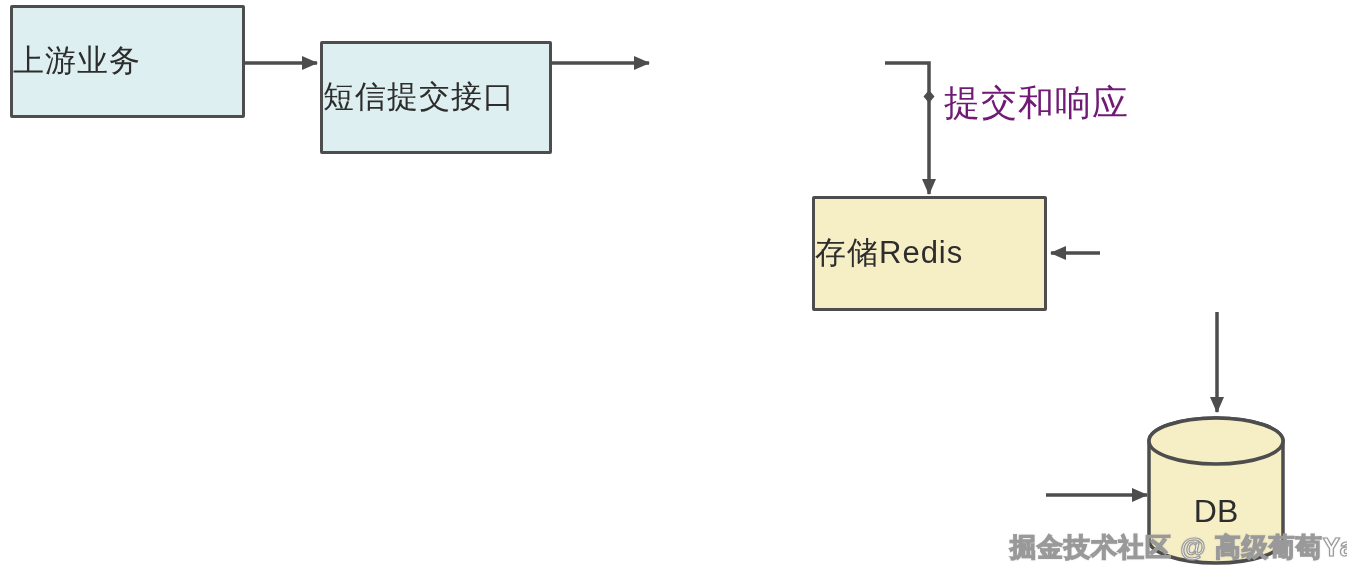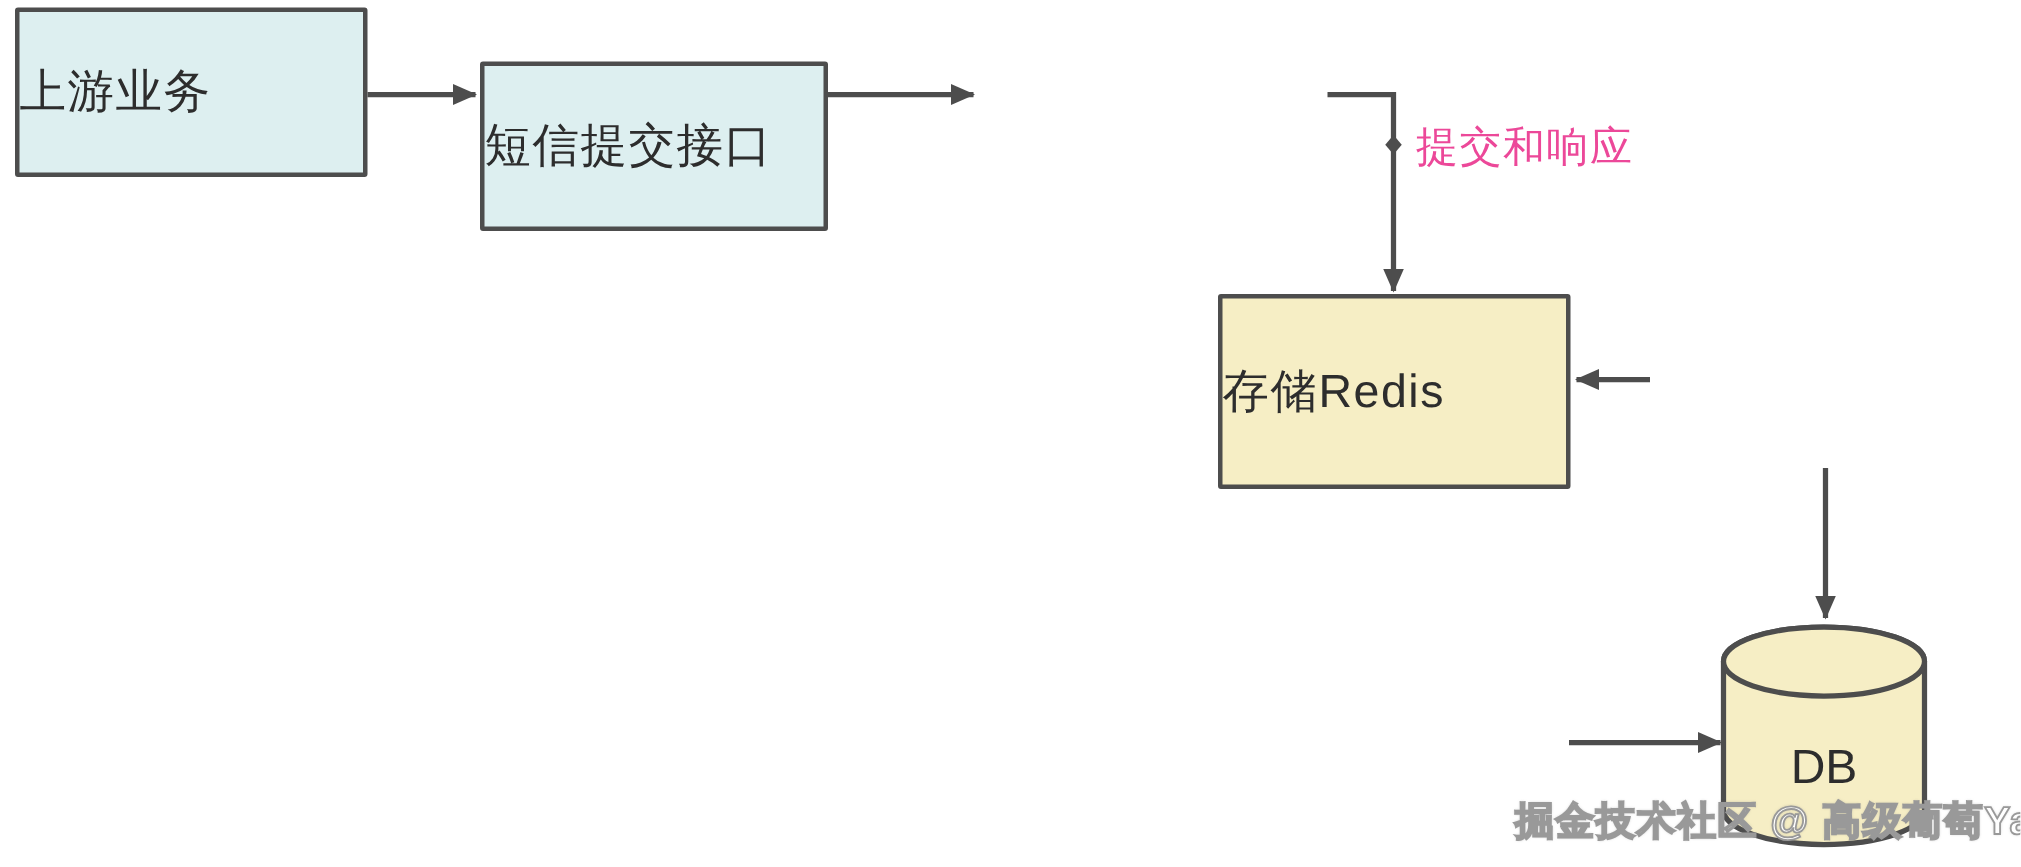--- a/index.html
+++ b/index.html
@@ -35,30 +35,30 @@
     text-align: center;
     line-height: 1.45;
     letter-spacing: 1px;
   }
   .node-blue { background: #ddeff0; }
   .node-yellow { background: #f6eec5; }
 
   #node-upstream   { left: 10px;   top: 5px;   width: 235px; height: 113px; }
   #node-submit     { left: 320px;  top: 5px;   width: 232px; height: 113px; margin-top: 36px; }
   #node-forward    { left: 650px;  top: 5px;   width: 235px; height: 113px; }
-  #node-redis      { left: 812px;  top: 196px; width: 235px; height: 130px; }
+  #node-redis      { left: 812px;  top: 196px; width: 235px; height: 115px; }
   #node-task1      { left: 1100px; top: 197px; width: 233px; height: 115px; }
   #node-task2      { left: 813px;  top: 438px; width: 233px; height: 114px; }
 
   #edge-label-submit-response {
     position: absolute;
     left: 944px;
     top: 79px;
-    font-size: 28px;
-    color: #ec4899;
+    font-size: 36px;
+    color: #701a75;
     letter-spacing: 1px;
     white-space: nowrap;
   }
   #watermark {
     position: absolute;
     left: 1010px;
     top: 530px;
     font-size: 26px;
     font-weight: 700;
     color: #ffffff;

